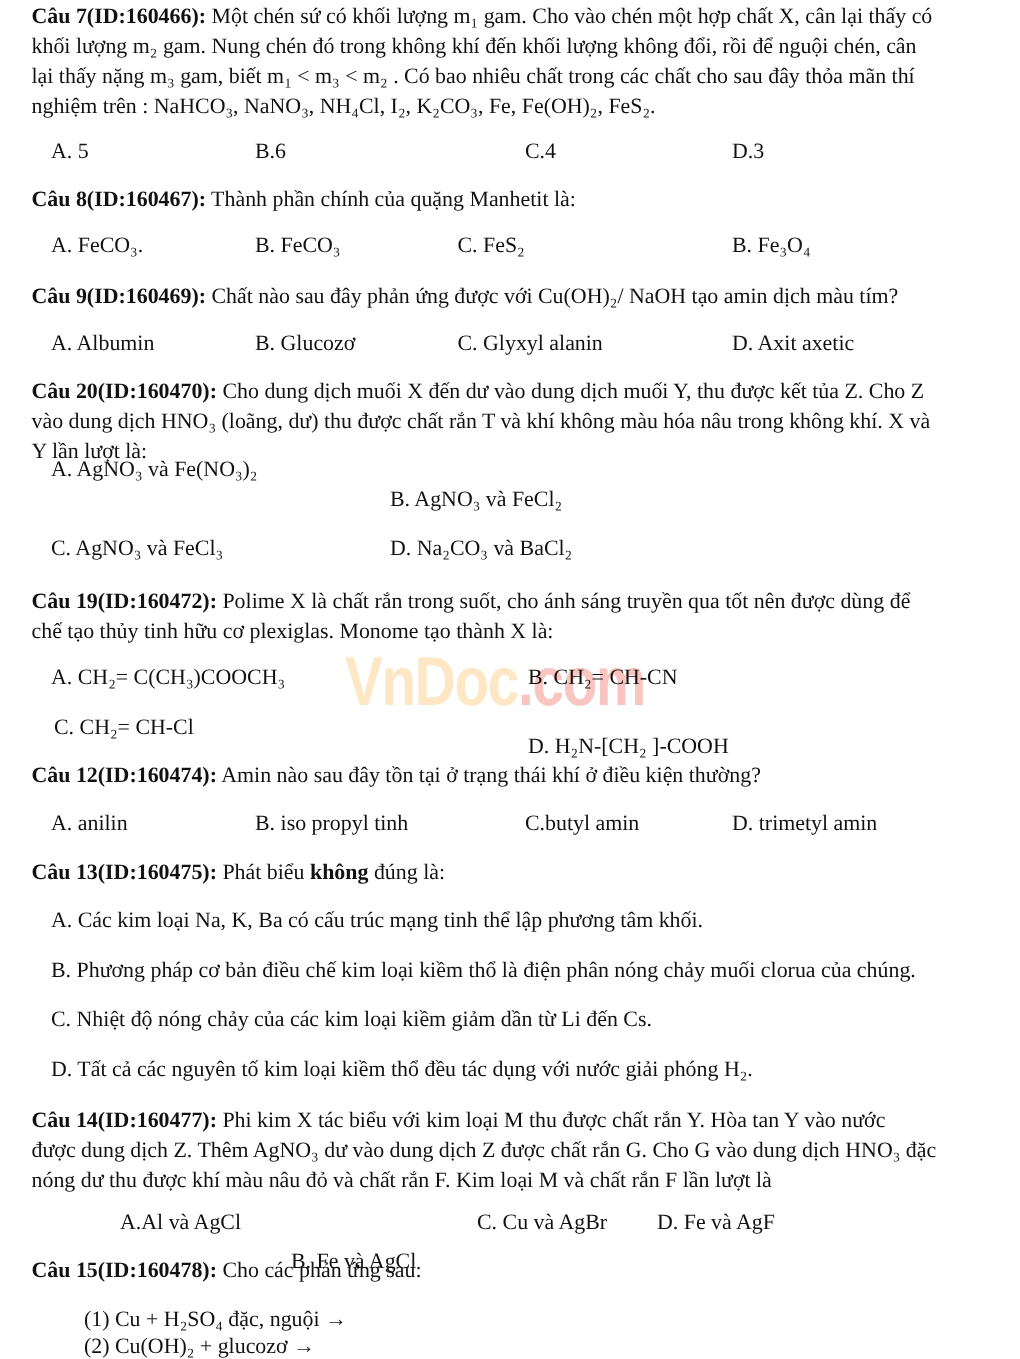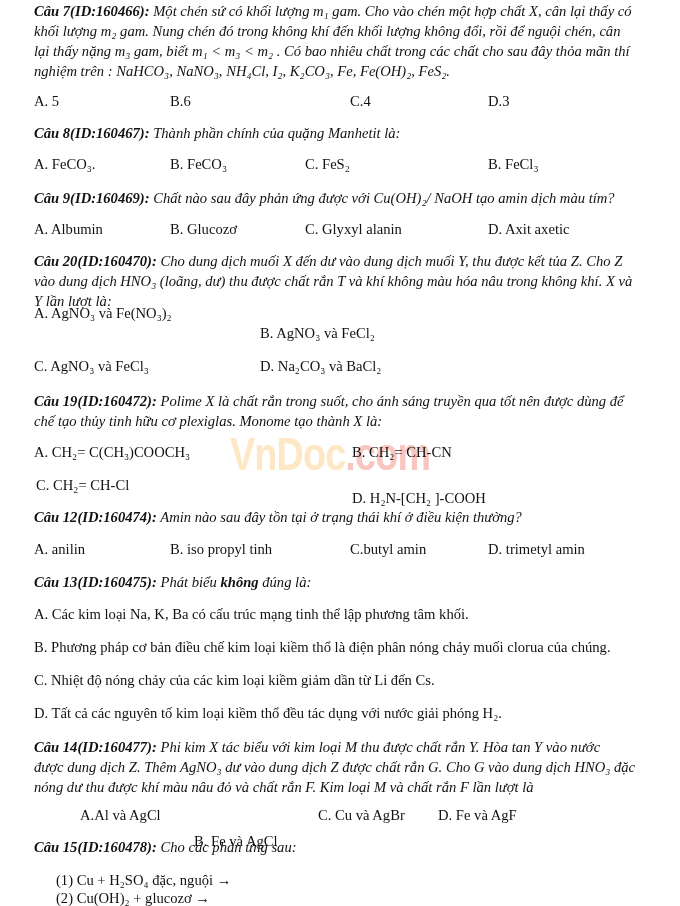--- a/index.html
+++ b/index.html
@@ -1,21 +1,21 @@
 <!DOCTYPE html>
 <html><head>
 <meta charset="utf-8">
 <style>
   html, body { margin: 0; padding: 0; background: #ffffff; }
   body {
     width: 680px; height: 906px; overflow: hidden; position: relative;
     font-family: "Liberation Serif", "DejaVu Serif", serif;
     font-size: 14.6px; color: #111;
   }
-  .line { position: absolute; left: 34px; white-space: nowrap; line-height: 18px; font-style: italic; }
+  .line { position: absolute; left: 21px; white-space: nowrap; line-height: 18px; }
   .opt { position: absolute; white-space: nowrap; line-height: 18px; }
   .watermark {
     position: absolute; left: 230px; top: 430px; height: 48px;
     font-family: "Liberation Sans", "DejaVu Sans", sans-serif;
     font-weight: bold; font-size: 46px; letter-spacing: -1px;
     line-height: 48px; transform: scaleX(0.82); transform-origin: left top;
     z-index: 0; white-space: nowrap;
   }
   .wm-a { color: #fde7c4; }
   .wm-b { color: #f8c5c0; }
@@ -35,21 +35,21 @@
   <div class="opt" style="left:170px;top:92px">B.6</div>
   <div class="opt" style="left:350px;top:92px">C.4</div>
   <div class="opt" style="left:488px;top:92px">D.3</div>
 </div>
 
 <div class="txt">
   <div class="line" style="top:124px"><b>Câu 8(ID:160467):</b><span> Thành phần chính của quặng Manhetit là:</span></div>
   <div class="opt" style="left:34px;top:155px">A. FeCO₃.</div>
   <div class="opt" style="left:170px;top:155px">B. FeCO₃</div>
   <div class="opt" style="left:305px;top:155px">C. FeS₂</div>
-  <div class="opt" style="left:488px;top:155px">B. FeCl₃</div>
+  <div class="opt" style="left:488px;top:155px">B. Fe₃O₄</div>
 </div>
 
 <div class="txt">
   <div class="line" style="top:189px"><b>Câu 9(ID:160469):</b><span> Chất nào sau đây phản ứng được với Cu(OH)₂/ NaOH tạo amin dịch màu tím?</span></div>
   <div class="opt" style="left:34px;top:220px">A. Albumin</div>
   <div class="opt" style="left:170px;top:220px">B. Glucozơ</div>
   <div class="opt" style="left:305px;top:220px">C. Glyxyl alanin</div>
   <div class="opt" style="left:488px;top:220px">D. Axit axetic</div>
 </div>
 

